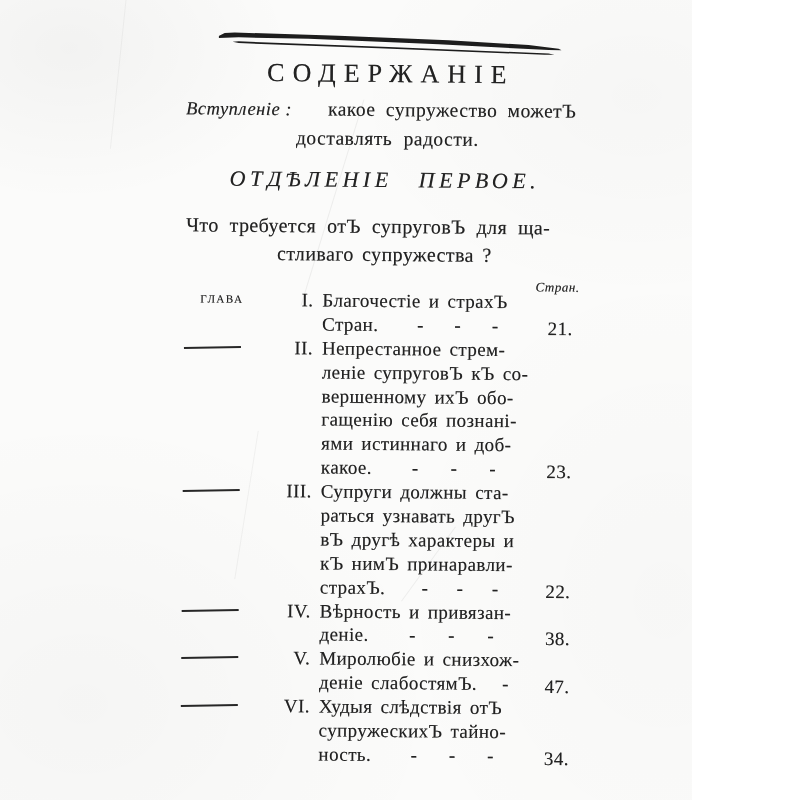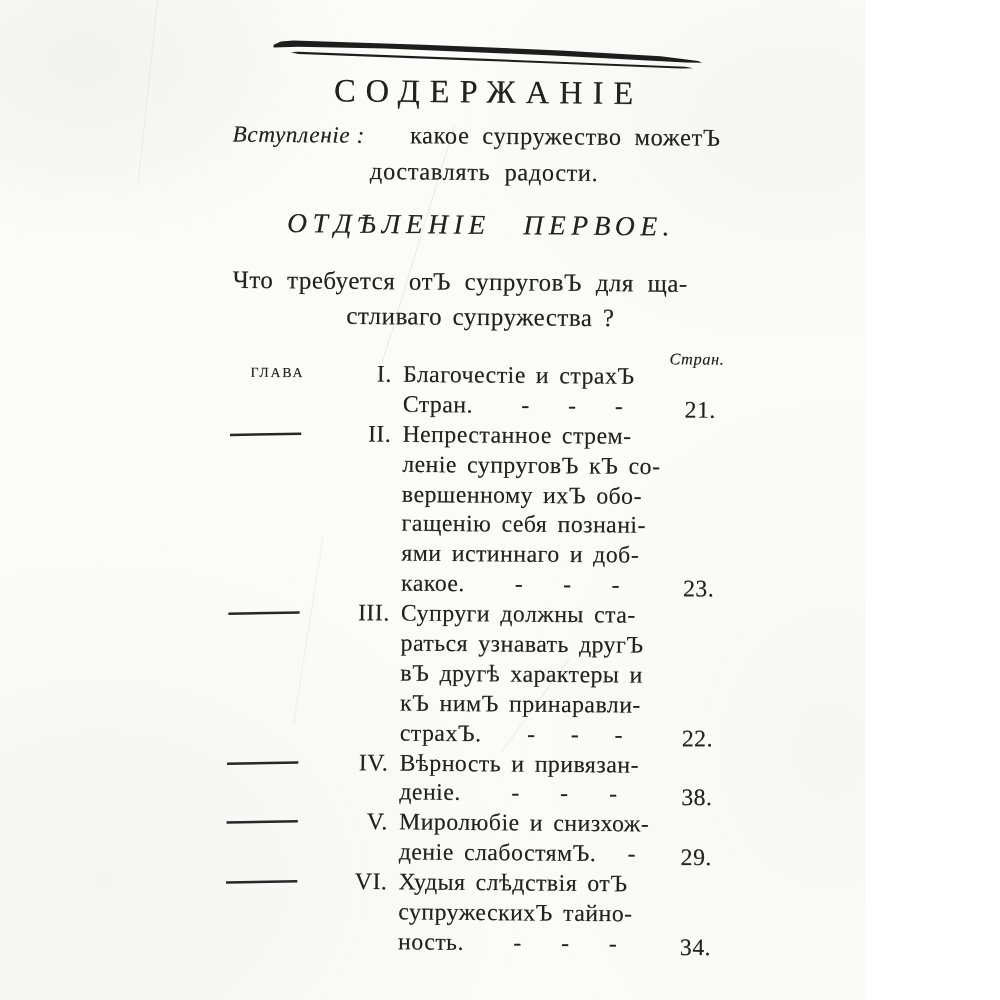--- a/index.html
+++ b/index.html
@@ -263,21 +263,21 @@
   </div>
         <div class="toc-row">
     <div class="col-label"></div>
     <div class="col-num"></div>
     <div class="col-text">
       <span class="line-text">деніе слабостямЪ.</span>
       <span class="leader">
               <span>-</span>
             </span>
     </div>
-    <div class="col-page">29.</div>
+    <div class="col-page">47.</div>
   </div>
         <div class="toc-row">
     <div class="col-label">
             <span class="ditto-dash"></span>
           </div>
     <div class="col-num">VI.</div>
     <div class="col-text">
       <span class="line-text">Худыя слѣдствія отЪ</span>
       <span class="leader"></span>
     </div>

